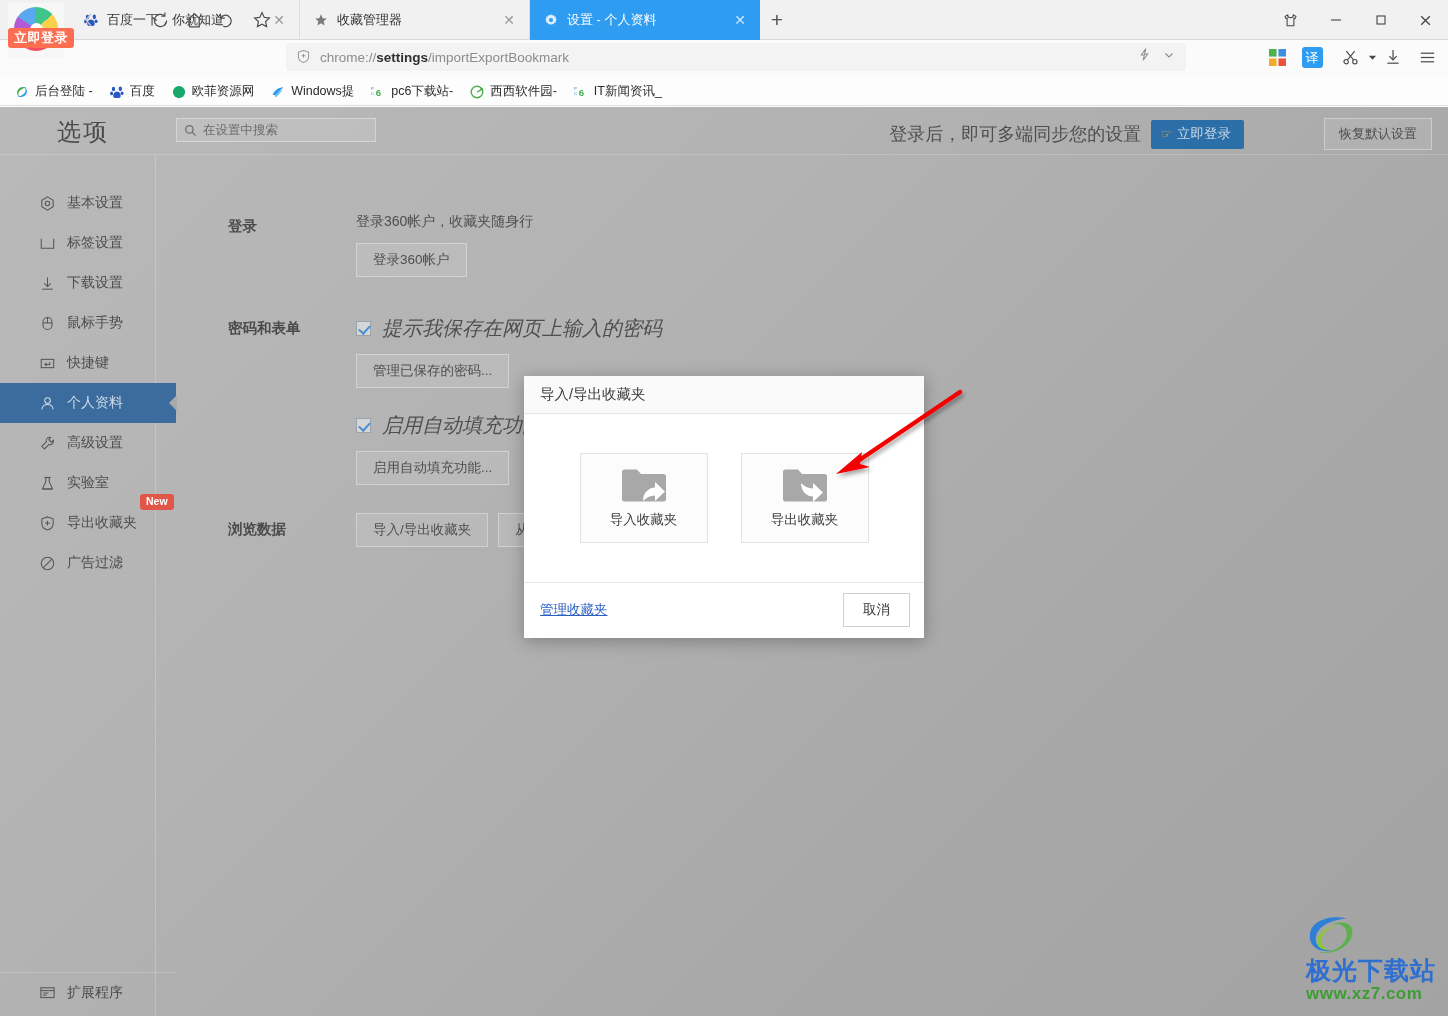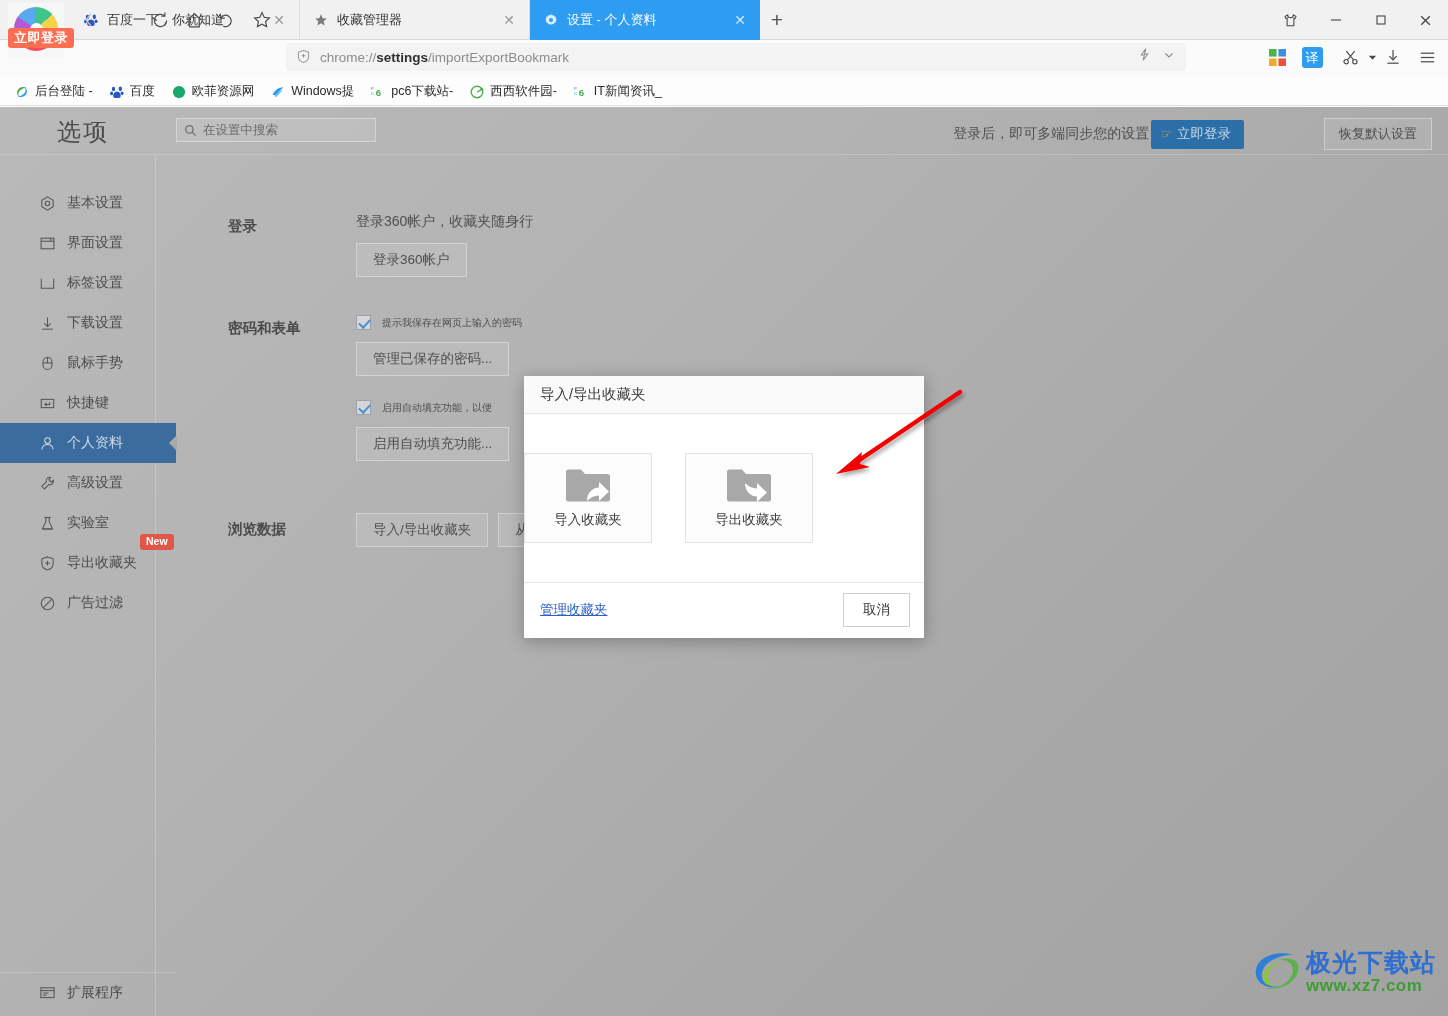--- a/index.html
+++ b/index.html
@@ -151,21 +151,21 @@
     border: 1px solid rgba(255,255,255,0.35);
     background: rgba(255,255,255,0.12);
     display: flex; align-items: center; padding-left: 7px;
   }
   .searchbox .sico { width: 13px; height: 13px; margin-right: 6px; color: #6c6c6c; display:flex;}
   .searchph { font-size: 12.5px; color: #6b6b6b; }
   .toprightwrap {
     position: absolute; right: 0; top: 11px;
     display: flex; align-items: center;
   }
-  .syncnote { font-size: 14px; color: #4f4f4f; margin-right: 2px; }
+  .syncnote { font-size: 18px; color: #4f4f4f; margin-right: 10px; }
   .loginbtn {
     background: #2c6fa8; color: #c9d8e6;
     font-size: 13.5px; padding: 5px 13px 6px 10px; border-radius: 2px;
     display: flex; align-items: center; gap: 5px;
   }
   .loginbtn .hand { color: #f0b545; font-size: 12px; }
   .resetbtn {
     margin-left: 80px; margin-right: 16px;
     border: 1px solid rgba(255,255,255,0.35);
     background: rgba(255,255,255,0.08);
@@ -232,40 +232,40 @@
     width: 15px; height: 15px; border: 1px solid #9aa3ab;
     background: rgba(255,255,255,0.45);
     margin-right: 11px; position: relative; flex: 0 0 15px;
   }
   .cbox::after {
     content: ""; position: absolute; left: 4px; top: 1px;
     width: 5px; height: 9px;
     border: solid #4a8fd4; border-width: 0 2px 2px 0;
     transform: rotate(43deg);
   }
-  .cblabel { font-size: 10px; color: #4f4f4f; }
+  .cblabel { font-size: 20px; color: #4f4f4f; font-style: italic; }
   .btnrow { display: flex; gap: 10px; }
 
   
   .modal {
     position: absolute; left: 524px; top: 376px;
     width: 400px; height: 262px;
     background: #ffffff;
     box-shadow: 0 3px 16px rgba(0,0,0,0.28);
     z-index: 60;
   }
   .modalhead {
     height: 38px; border-bottom: 1px solid #e6e6e6;
     background: #fafafa;
     display: flex; align-items: center; padding-left: 16px;
     font-size: 14.5px; color: #3a3a3a;
   }
   .modalbody {
     height: 168px; display: flex; align-items: center;
-    gap: 33px;
+    justify-content: center; gap: 33px;
   }
   .choice {
     width: 128px; height: 90px;
     border: 1px solid #e2e2e2; background: #fcfcfc;
     display: flex; flex-direction: column; align-items: center;
     justify-content: center; gap: 6px;
   }
   .choice .folderico { width: 48px; height: 38px; }
   .choice .clabel { font-size: 13.5px; color: #3c3c3c; }
   .modalfoot {
@@ -282,22 +282,22 @@
   }
 
   
   .arrowsvg {
     position: absolute; left: 810px; top: 378px;
     width: 180px; height: 120px; z-index: 80; pointer-events: none;
   }
 
   
   .watermark {
-    position: absolute; right: 12px; bottom: 22px;
-    display: flex; align-items: flex-end; z-index: 70;
+    position: absolute; right: 12px; bottom: 14px;
+    display: flex; align-items: flex-start; z-index: 70; flex-direction: column;
   }
   .wm-swoosh { width: 52px; height: 46px; margin-right: 2px; }
   .wm-text { display: flex; flex-direction: column; line-height: 1; }
   .wm-cn {
     font-size: 25px; font-weight: bold; color: #2f6fd0;
     letter-spacing: 1px;
   }
   .wm-url {
     font-size: 17px; font-weight: bold; color: #3f9c35;
     letter-spacing: .5px; margin-top: 2px;
@@ -565,30 +565,20 @@
               <svg width="17" height="17" viewBox="0 0 18 18" fill="none" stroke="currentColor" stroke-width="1.1">
                 <path d="M9 2 L15 5.5 V12.5 L9 16 L3 12.5 V5.5 Z"></path>
                 <circle cx="9" cy="9" r="2.3"></circle>
               </svg>
             </span>
             <span>基本设置</span>
           </div>
           <div class="navitem">
             <span class="nico">
               <svg width="17" height="17" viewBox="0 0 18 18" fill="none" stroke="currentColor" stroke-width="1.1">
-                <rect x="2.2" y="3.4" width="13.6" height="11.2"></rect>
-                <line x1="2.2" y1="6.6" x2="15.8" y2="6.6"></line>
-                <line x1="12.4" y1="3.4" x2="12.4" y2="6.6"></line>
-              </svg>
-            </span>
-            <span>界面设置</span>
-          </div>
-          <div class="navitem">
-            <span class="nico">
-              <svg width="17" height="17" viewBox="0 0 18 18" fill="none" stroke="currentColor" stroke-width="1.1">
                 <path d="M2.4 4 V14 H15.6 V4"></path>
               </svg>
             </span>
             <span>标签设置</span>
           </div>
           <div class="navitem">
             <span class="nico">
               <svg width="17" height="17" viewBox="0 0 18 18" fill="none" stroke="currentColor" stroke-width="1.1">
                 <line x1="9" y1="2.6" x2="9" y2="12"></line>
                 <path d="M5.6 8.8 L9 12.3 L12.4 8.8"></path>

